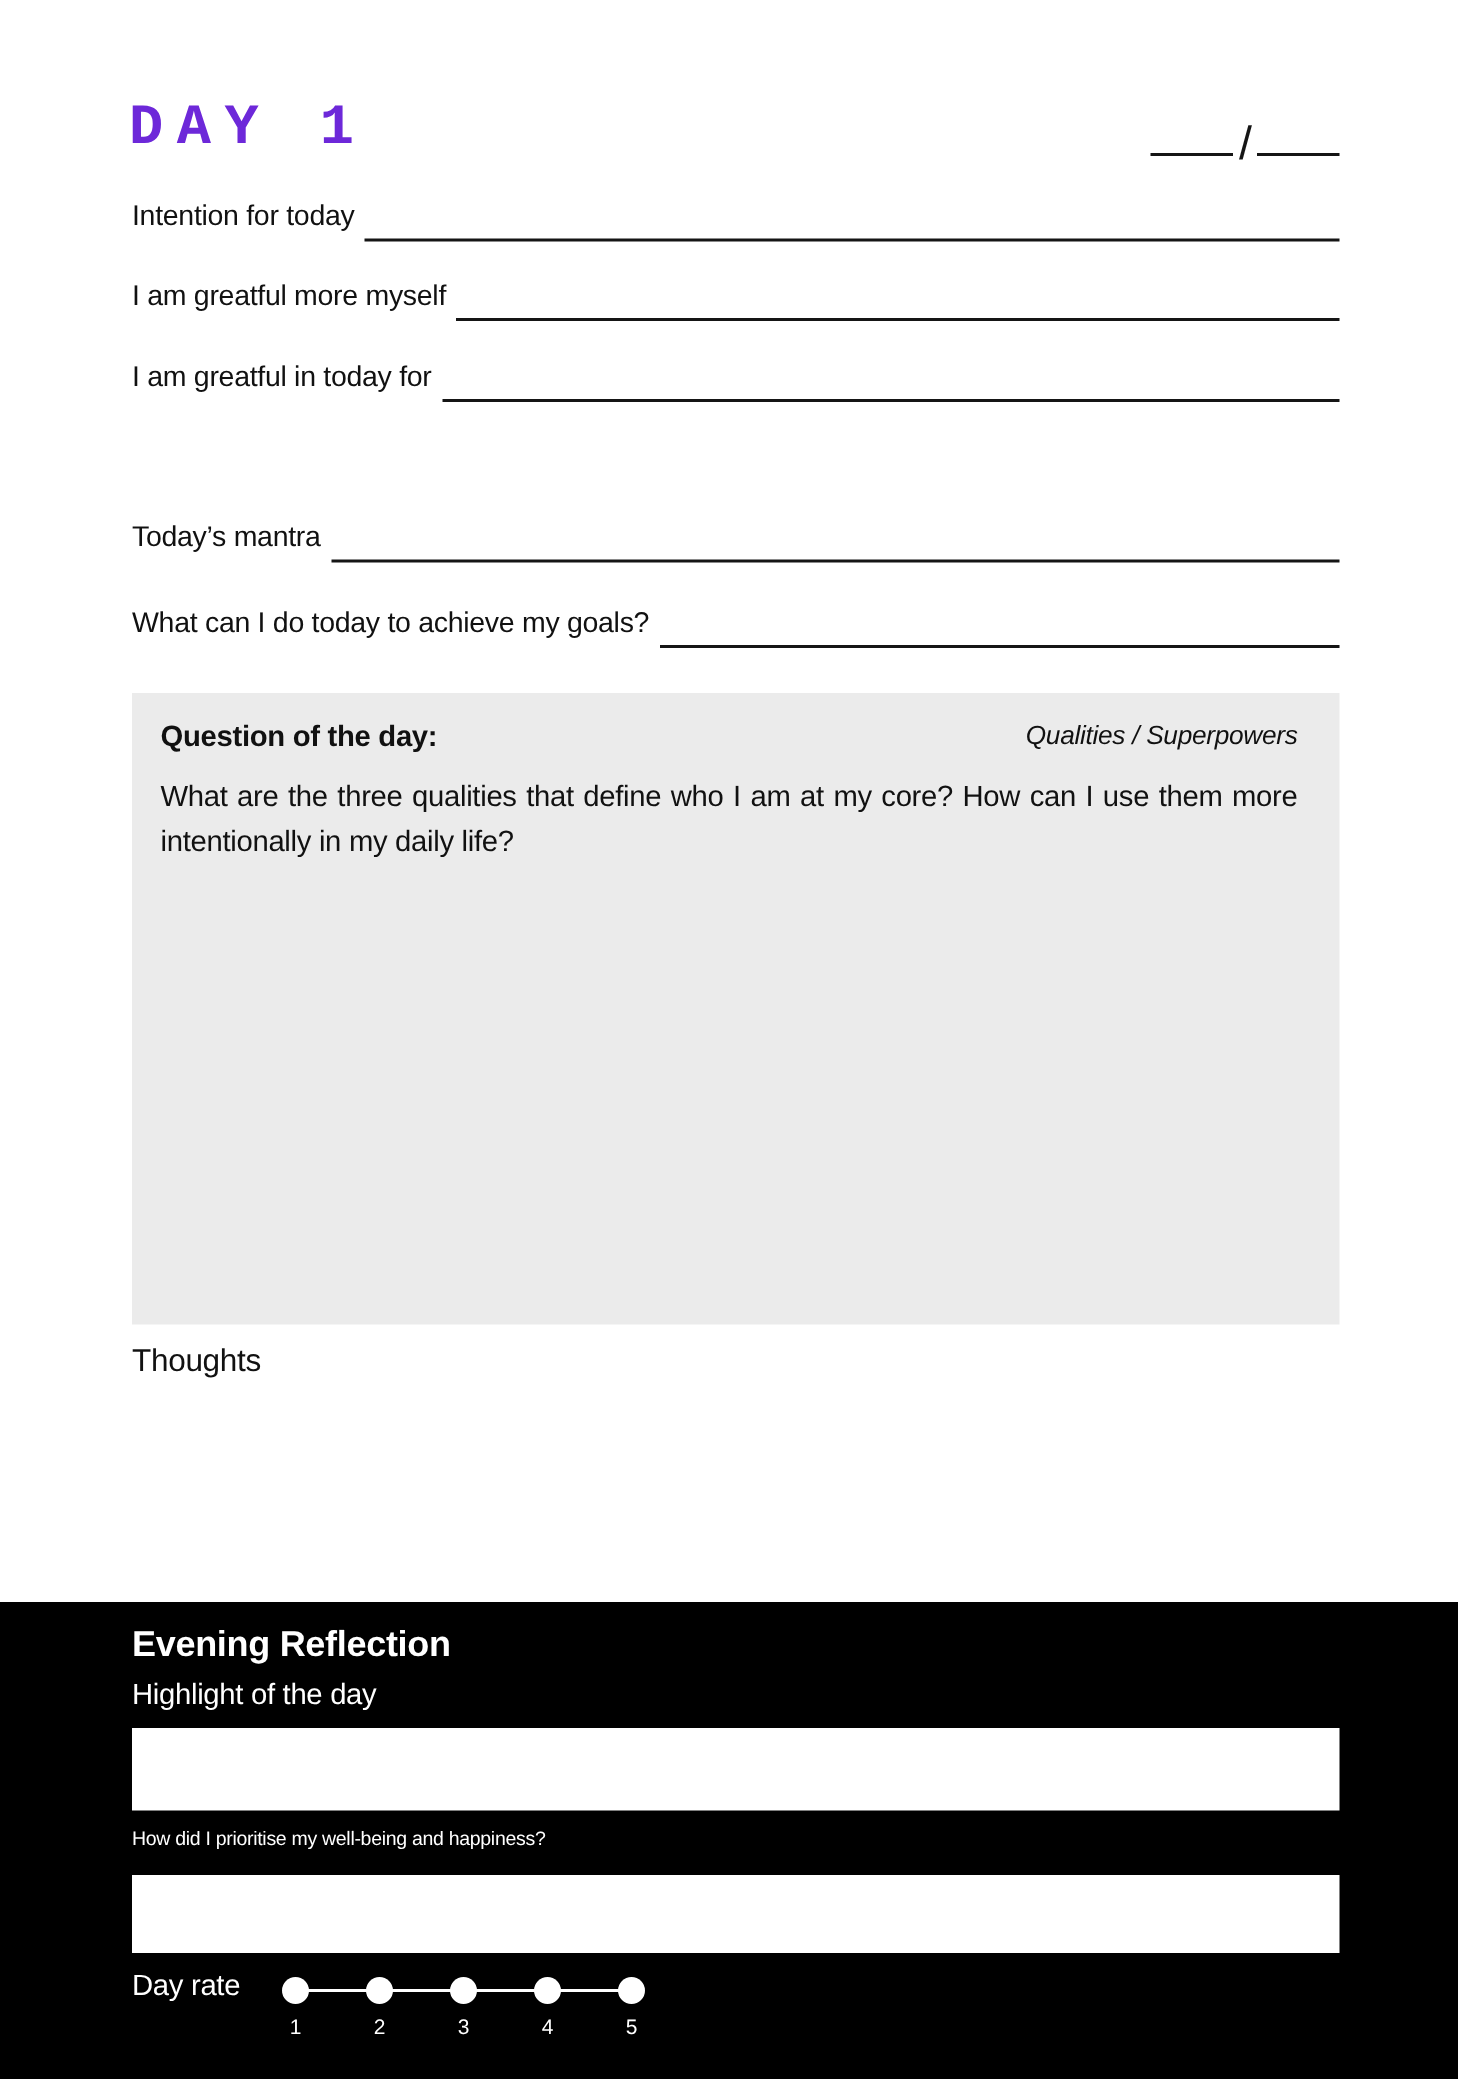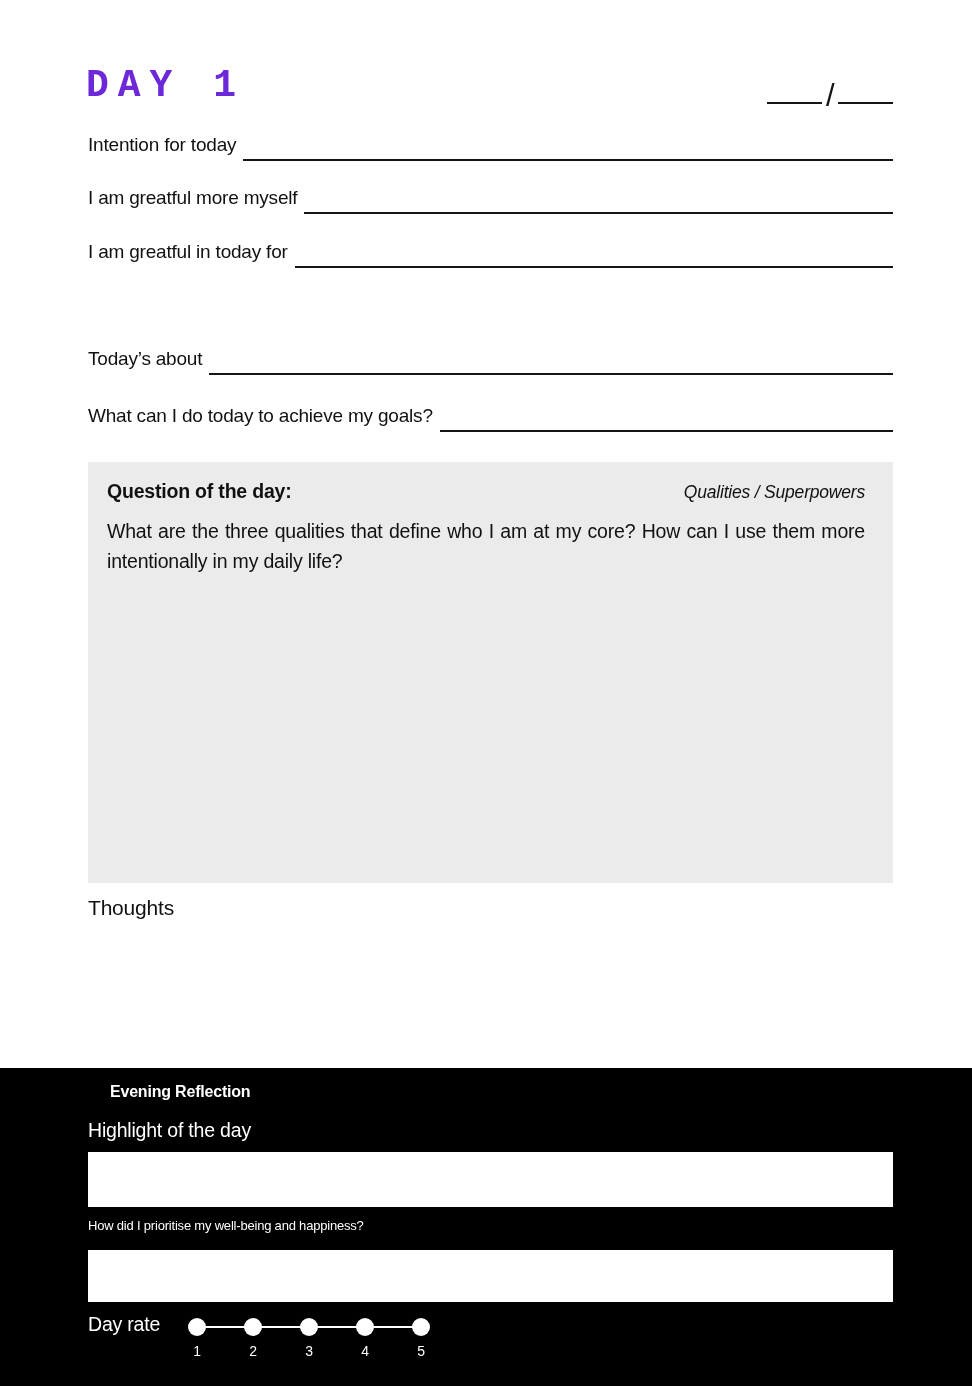--- a/index.html
+++ b/index.html
@@ -35,36 +35,36 @@
   .prompt-row .lbl { white-space:pre; padding-right:7px; line-height:23px; }
   .prompt-row .fill { flex:1; border-bottom:2px solid #151515; height:100%; }
   .row-0 { top:133px; } .row-1 { top:186px; } .row-2 { top:240px; }
   .row-3 { top:295px; } .row-4 { top:347px; } .row-5 { top:404px; }
 
   
   .qbox {
     position:absolute; left:88px; top:462px; width:805px; height:421px;
     background:#ebebeb; box-sizing:border-box; padding:18px 28px 0 19px;
   }
-  .qbox-head { display:flex; justify-content:space-between; align-items:flex-end; }
+  .qbox-head { display:flex; justify-content:space-between; align-items:flex-start; }
   .qbox-title { font-weight:bold; font-size:19.5px; }
   .qbox-topic { font-style:italic; font-size:17.5px; }
   .qbox-body {
     margin-top:13px; font-size:19.5px; line-height:30px; text-align:justify;
   }
 
   .thoughts { position:absolute; left:88px; top:896px; font-size:21px; }
 
   
   .evening {
     position:absolute; left:0; top:1068px; width:972px; height:318px;
     background:#000000; color:#ffffff;
   }
   .evening .abs { position:absolute; }
-  .ev-title   { left:88px; top:15px;  font-weight:bold; font-size:16px;margin-left:22px; }
+  .ev-title   { left:88px; top:15px;  font-weight:bold; font-size:24px; }
   .ev-hl-lbl  { left:88px; top:51px;  font-size:19.5px; }
   .ev-box1    { left:88px; top:84px;  width:805px; height:55px; background:#ffffff; }
   .ev-wb-lbl  { left:88px; top:150px; font-size:13px; }
   .ev-box2    { left:88px; top:182px; width:805px; height:52px; background:#ffffff; }
   .ev-dr-lbl  { left:88px; top:245px; font-size:19.5px; }
 
   .slider { left:188px; top:250px; width:242px; height:42px; }
   .slider .track {
     position:absolute; left:9px; top:8px; width:224px; height:2px; background:#ffffff;
   }
@@ -98,21 +98,21 @@
   </div>
   <div class="prompt-row row-1">
     <span class="lbl">I am greatful more myself</span>
     <span class="fill"></span>
   </div>
   <div class="prompt-row row-2">
     <span class="lbl">I am greatful in today for</span>
     <span class="fill"></span>
   </div>
   <div class="prompt-row row-4">
-    <span class="lbl">Today’s about</span>
+    <span class="lbl">Today’s mantra</span>
     <span class="fill"></span>
   </div>
   <div class="prompt-row row-5">
     <span class="lbl">What can I do today to achieve my goals?</span>
     <span class="fill"></span>
   </div>
 
   <div class="qbox">
     <div class="qbox-head">
       <span class="qbox-title">Question of the day:</span>

